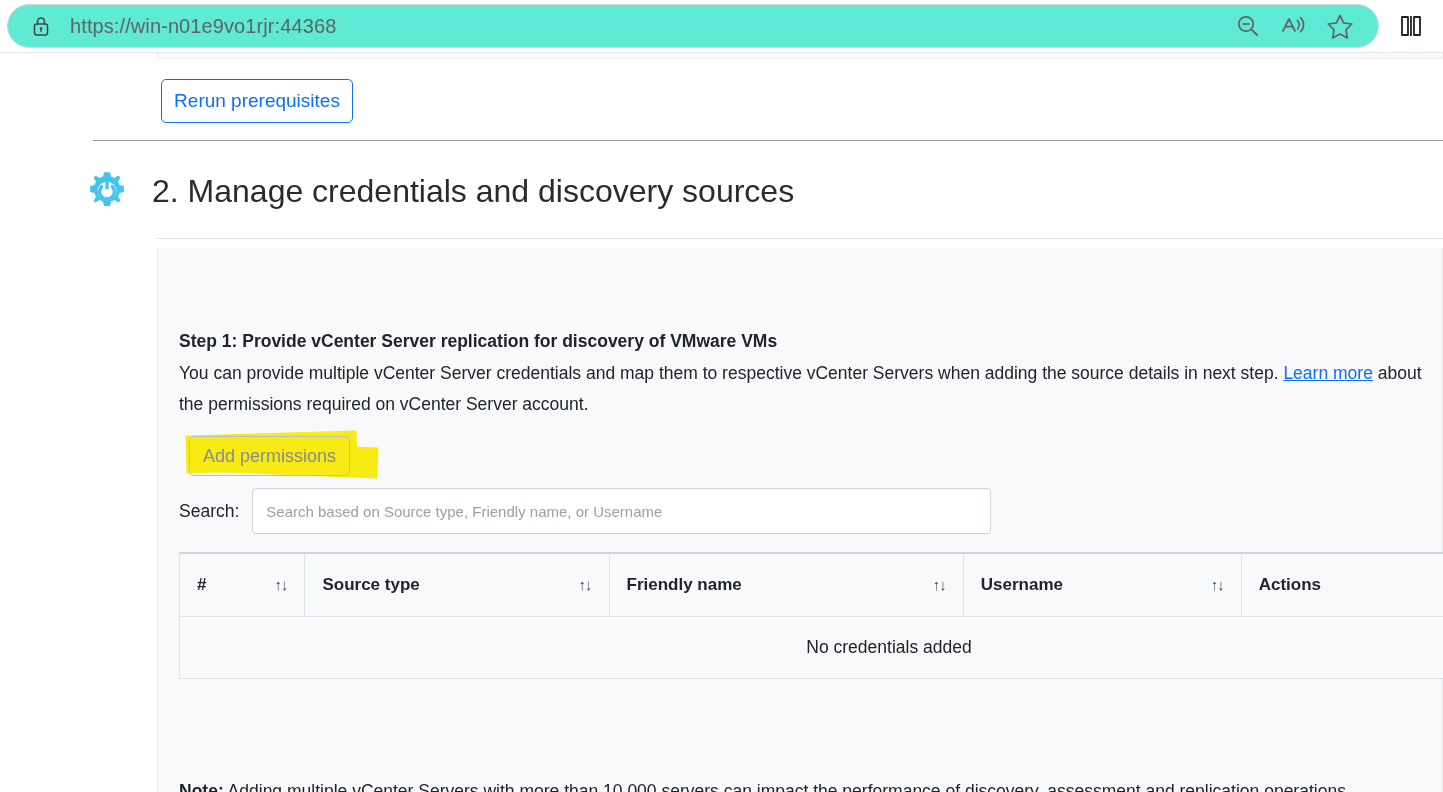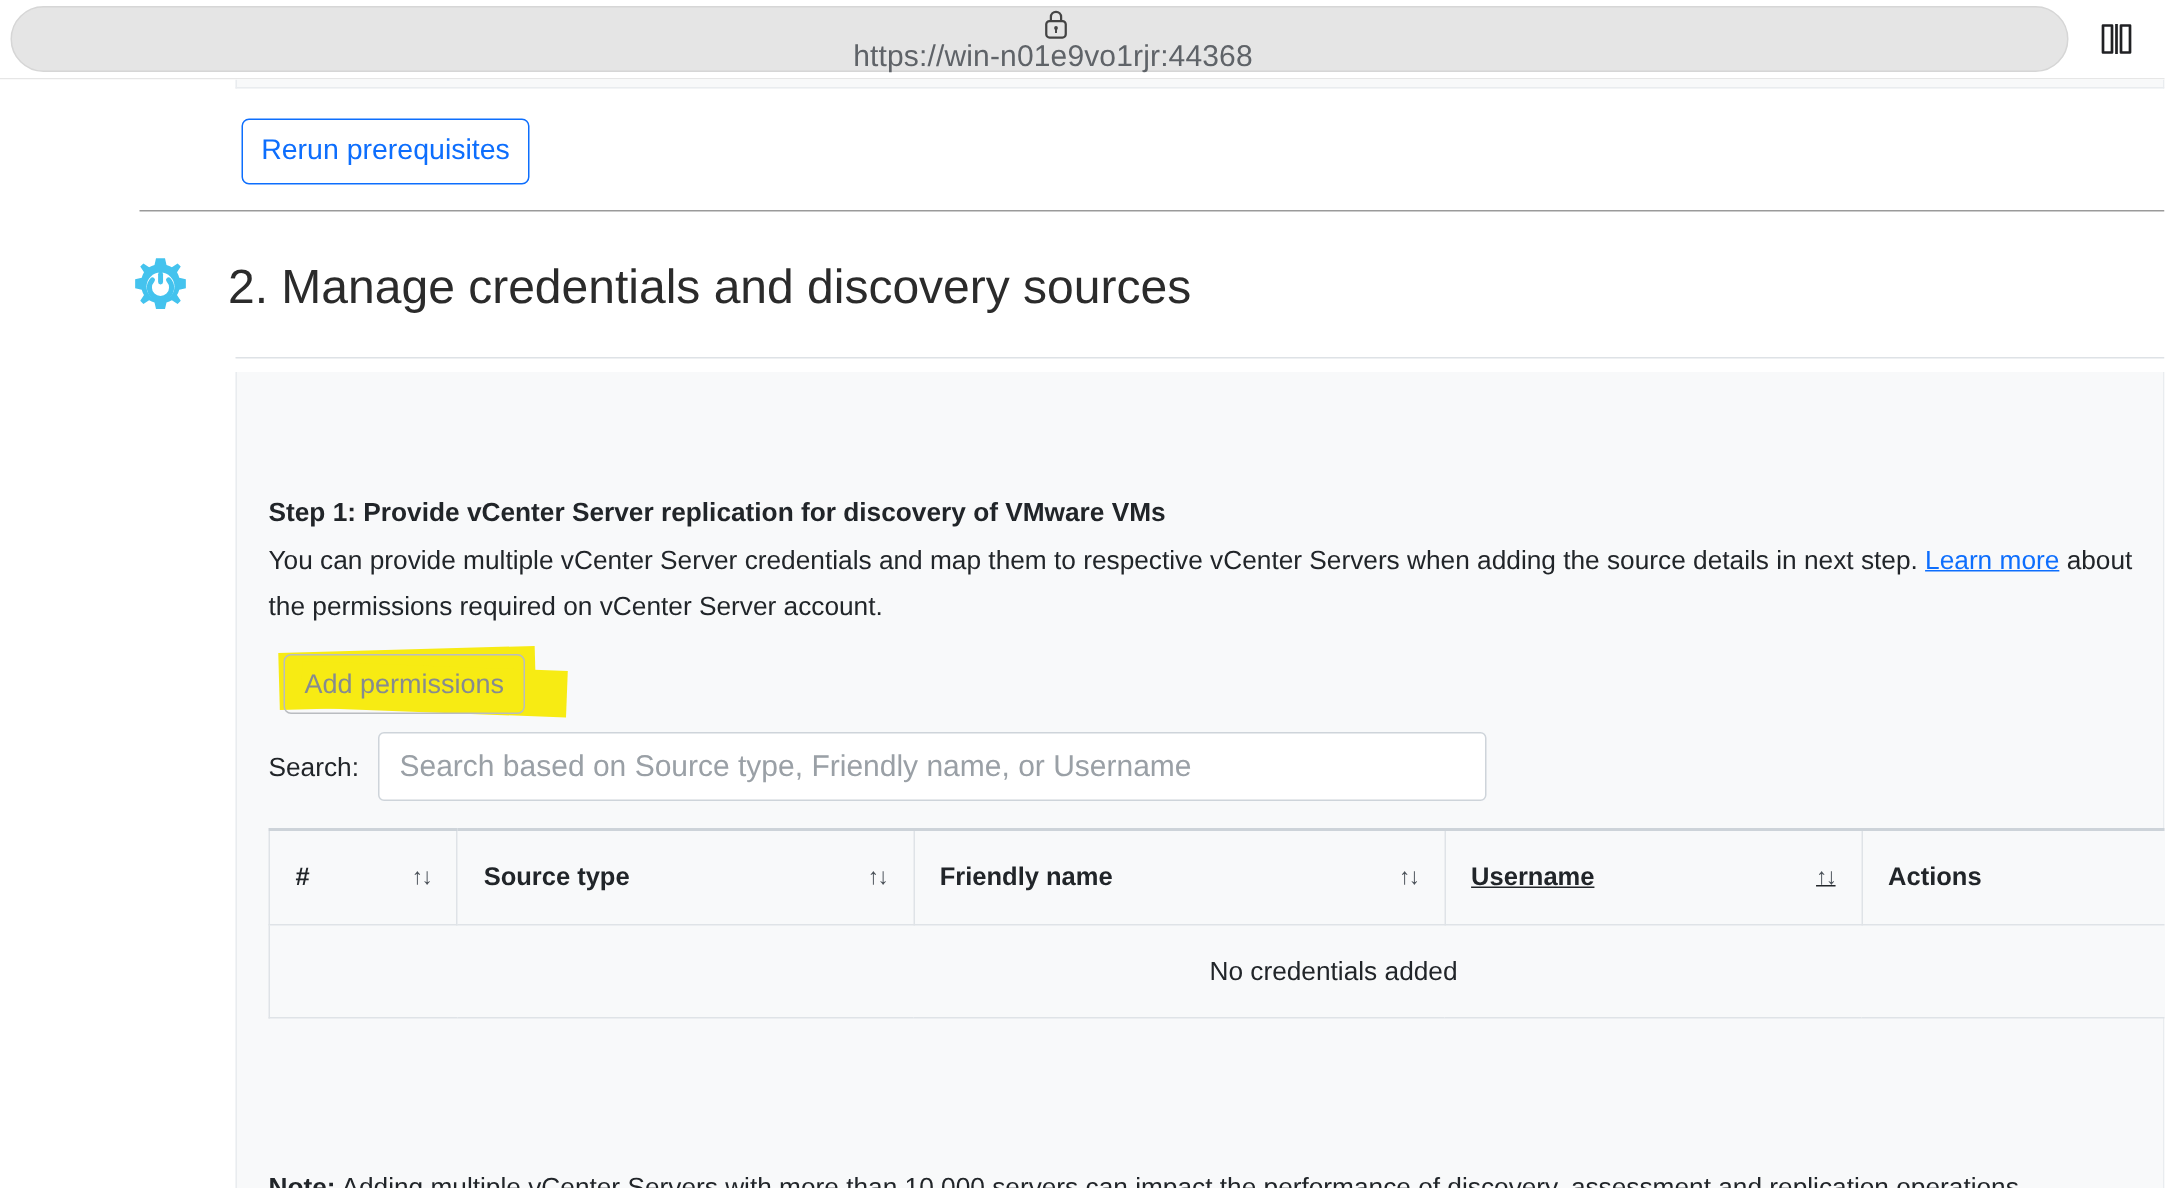--- a/index.html
+++ b/index.html
@@ -17,24 +17,23 @@
     width: 1443px; height: 53px;
     background: #ffffff;
     border-bottom: 1px solid #e6e6e6;
   }
   #omnibox {
     position: absolute;
     left: 7px; top: 4px;
     width: 1372px; height: 44px;
     border: 1px solid #d6d6d6;
     border-radius: 22px;
-    background: #e5e5e5;
+    background: #5eead4;
     display: flex;
     align-items: center;
-    flex-direction: column;
   }
   #lock-icon {
     width: 22px; height: 22px;
     margin-left: 22px;
     flex: 0 0 auto;
     display: flex; align-items: center; justify-content: center;
   }
   #url-text {
     margin-left: 18px;
     font-size: 20px;
@@ -201,21 +200,21 @@
     color: #212529;
     margin-right: 13px;
     white-space: nowrap;
   }
   #search-input {
     flex: 1 1 auto;
     height: 46px;
     border: 1px solid #ced4da;
     border-radius: 4px;
     background: #ffffff;
-    font-size: 20px;
+    font-size: 15px;
     color: #212529;
     padding: 0 13px;
     font-family: "Liberation Sans", sans-serif;
     outline: none;
   }
   #search-input::placeholder { color: #9aa0a6; }
 
   
   #credentials-table {
     position: absolute;
@@ -368,21 +367,21 @@
               <span>Source type</span>
               <span class="sort-icon">↑↓</span>
             </span>
           </th>
           <th style="width:353px;">
             <span class="th-inner">
               <span>Friendly name</span>
               <span class="sort-icon">↑↓</span>
             </span>
           </th>
-          <th style="width:277px;text-decoration:underline;">
+          <th style="width:277px;">
             <span class="th-inner">
               <span>Username</span>
               <span class="sort-icon">↑↓</span>
             </span>
           </th>
           <th style="width:356px;">
             <span class="th-inner">
               <span>Actions</span>
             </span>
           </th>

